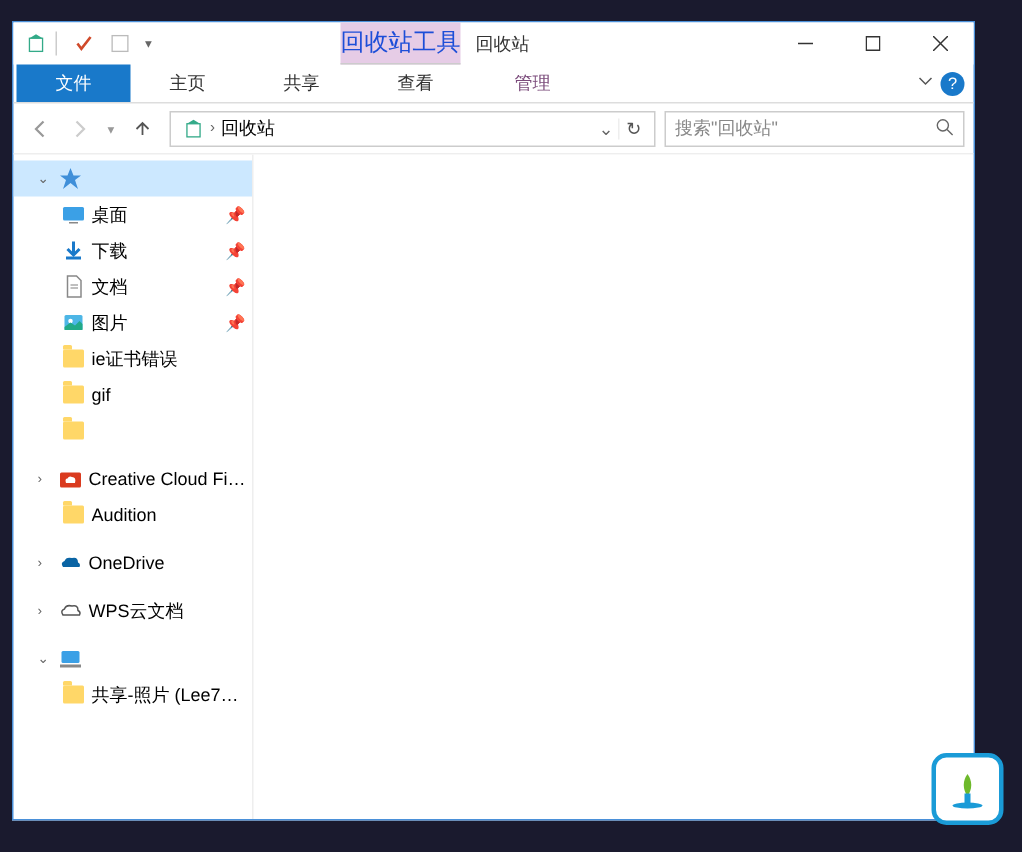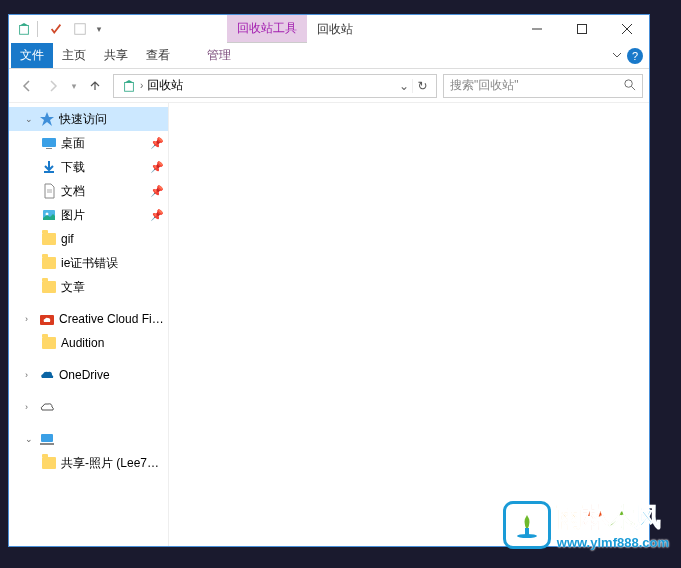--- a/index.html
+++ b/index.html
@@ -2,26 +2,26 @@
 <html><head>
 <meta charset="utf-8">
 <style>
 * { margin: 0; padding: 0; box-sizing: border-box; font-family: "Microsoft YaHei", "Segoe UI", sans-serif; }
 body { width: 681px; height: 568px; background: #1a1a2e; position: relative; overflow: hidden; }
 .window { position: absolute; left: 8px; top: 14px; width: 642px; height: 533px; background: #fff; border: 1px solid #4a90d9; display: flex; flex-direction: column; }
 .titlebar { height: 28px; display: flex; align-items: stretch; background: #fff; }
 .qat { display: flex; align-items: center; padding: 0 4px; gap: 2px; }
 .qat .btn { width: 22px; height: 22px; display: flex; align-items: center; justify-content: center; }
 .qat svg { width: 14px; height: 14px; }
-.tab-group-label { width: 80px; background: #e6cce6; color: #a21caf; font-size: 12px; display: flex; align-items: center; justify-content: center; border-bottom: 1px solid #ccc; }
+.tab-group-label { width: 80px; background: #e6cce6; color: #1d4ed8; font-size: 16px; display: flex; align-items: center; justify-content: center; border-bottom: 1px solid #ccc; }
 .title-text { flex: 1; display: flex; align-items: center; padding-left: 10px; font-size: 12px; color: #333; }
 .win-controls { display: flex; }
 .win-controls .wc { width: 45px; height: 28px; display: flex; align-items: center; justify-content: center; font-size: 12px; color: #333; }
 .ribbon-tabs { height: 26px; display: flex; align-items: stretch; border-bottom: 1px solid #ddd; padding-left: 2px; }
-.ribbon-tabs .tab { padding: 0 9px; font-size: 12px; display: flex; align-items: center; color: #333; }
+.ribbon-tabs .tab { padding: 0 26px; font-size: 12px; display: flex; align-items: center; color: #333; }
 .ribbon-tabs .tab.file { background: #1979ca; color: #fff; }
 .ribbon-tabs .tab.manage { width: 80px; justify-content: center; color: #7a4a7a; font-family: Liberation Serif, serif; }
 .ribbon-tabs .spacer { flex: 1; }
 .ribbon-tabs .help-area { display: flex; align-items: center; padding-right: 6px; gap: 4px; }
 .help-area svg { width: 12px; height: 12px; }
 .help-circle { width: 16px; height: 16px; border-radius: 50%; background: #1979ca; color: #fff; font-size: 11px; display: flex; align-items: center; justify-content: center; }
 .addr-row { height: 34px; display: flex; align-items: center; padding: 4px 6px; gap: 6px; border-bottom: 1px solid #eee; }
 .nav-btns { display: flex; align-items: center; gap: 2px; }
 .nav-btns .nb { width: 24px; height: 24px; display: flex; align-items: center; justify-content: center; color: #999; }
 .nav-btns svg { width: 14px; height: 14px; }
@@ -171,21 +171,20 @@
     <div class="sidebar">
 
       <div class="tree-item selected">
         <div class="indent0"></div>
           <div class="exp">⌄</div>
         <div class="ico">
             <svg viewBox="0 0 16 16">
               <path d="M8 1 L10 6 L15 6 L11 9 L13 15 L8 11 L3 15 L5 9 L1 6 L6 6 Z" fill="#3f8fd9"></path>
             </svg>
           </div>
-        <div class="lbl">快速访问</div>
       </div>
 
       <div class="tree-item">
         <div class="indent1"></div>
         <div class="ico">
             <svg viewBox="0 0 16 16">
               <rect x="1" y="3" width="14" height="9" fill="#3ba0e6" rx="1"></rect>
               <rect x="5" y="13" width="6" height="1" fill="#888"></rect>
             </svg>
           </div>
@@ -230,37 +229,36 @@
         <div class="lbl">图片</div>
         <div class="pin">📌</div>
       </div>
 
 
       <div class="tree-item">
         <div class="indent1"></div>
         <div class="ico">
             <div class="folder-ico"></div>
           </div>
+        <div class="lbl">ie证书错误</div>
+      </div>
+
+      <div class="tree-item">
+        <div class="indent1"></div>
+        <div class="ico">
+            <div class="folder-ico"></div>
+          </div>
         <div class="lbl">gif</div>
       </div>
 
       <div class="tree-item">
         <div class="indent1"></div>
         <div class="ico">
             <div class="folder-ico"></div>
           </div>
-        <div class="lbl">ie证书错误</div>
-      </div>
-
-      <div class="tree-item">
-        <div class="indent1"></div>
-        <div class="ico">
-            <div class="folder-ico"></div>
-          </div>
-        <div class="lbl">文章</div>
       </div>
 
       <div style="height:8px;"></div>
 
       <div class="tree-item">
         <div class="indent0"></div>
           <div class="exp">›</div>
         <div class="ico">
             <svg viewBox="0 0 16 16">
               <rect x="1" y="4" width="14" height="10" fill="#da3b1f" rx="1"></rect>
@@ -294,20 +292,21 @@
       <div style="height:8px;"></div>
 
       <div class="tree-item">
         <div class="indent0"></div>
           <div class="exp">›</div>
         <div class="ico">
             <svg viewBox="0 0 16 16">
               <path d="M3 11 Q1 8 4 7 Q5 4 9 5 Q13 4 13 8 Q15 9 14 11 Z" fill="none" stroke="#555"></path>
             </svg>
           </div>
+        <div class="lbl">WPS云文档</div>
       </div>
 
       <div style="height:8px;"></div>
 
       <div class="tree-item">
         <div class="indent0"></div>
           <div class="exp">⌄</div>
         <div class="ico">
             <svg viewBox="0 0 16 16">
               <rect x="2" y="3" width="12" height="8" fill="#3ba0e6" rx="1"></rect>
@@ -332,17 +331,13 @@
 </div>
 
 <div class="watermark">
   <div class="wm-logo">
     <svg width="30" height="30" viewBox="0 0 30 30">
         <path d="M15 5 Q10 12 15 20 Q20 12 15 5 Z" fill="#6eb92b"></path>
         <rect x="13" y="18" width="4" height="8" fill="#1a9bd7"></rect>
         <ellipse cx="15" cy="26" rx="10" ry="2" fill="#1a9bd7"></ellipse>
       </svg>
   </div>
-  <div class="wm-text">
-    <div class="wm-cn"><span>雨</span><span>林</span><span>木</span><span>风</span></div>
-    <div class="wm-url">www.ylmf888.com</div>
-  </div>
 </div>
 
 </body></html>

